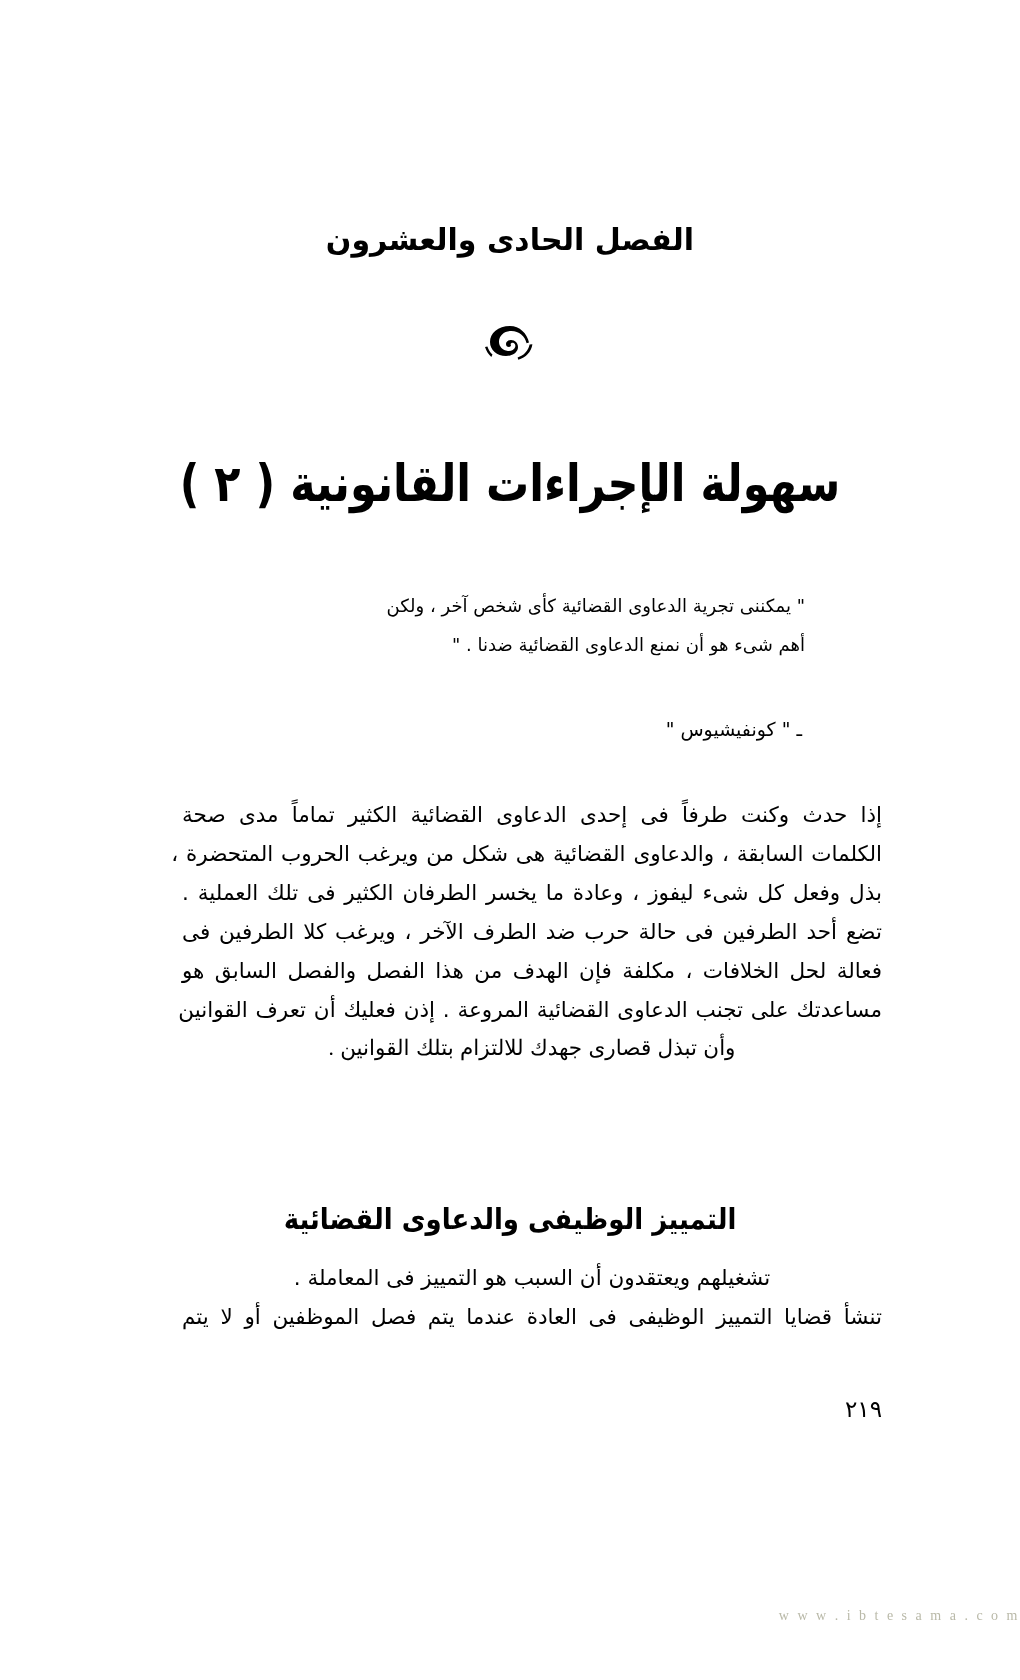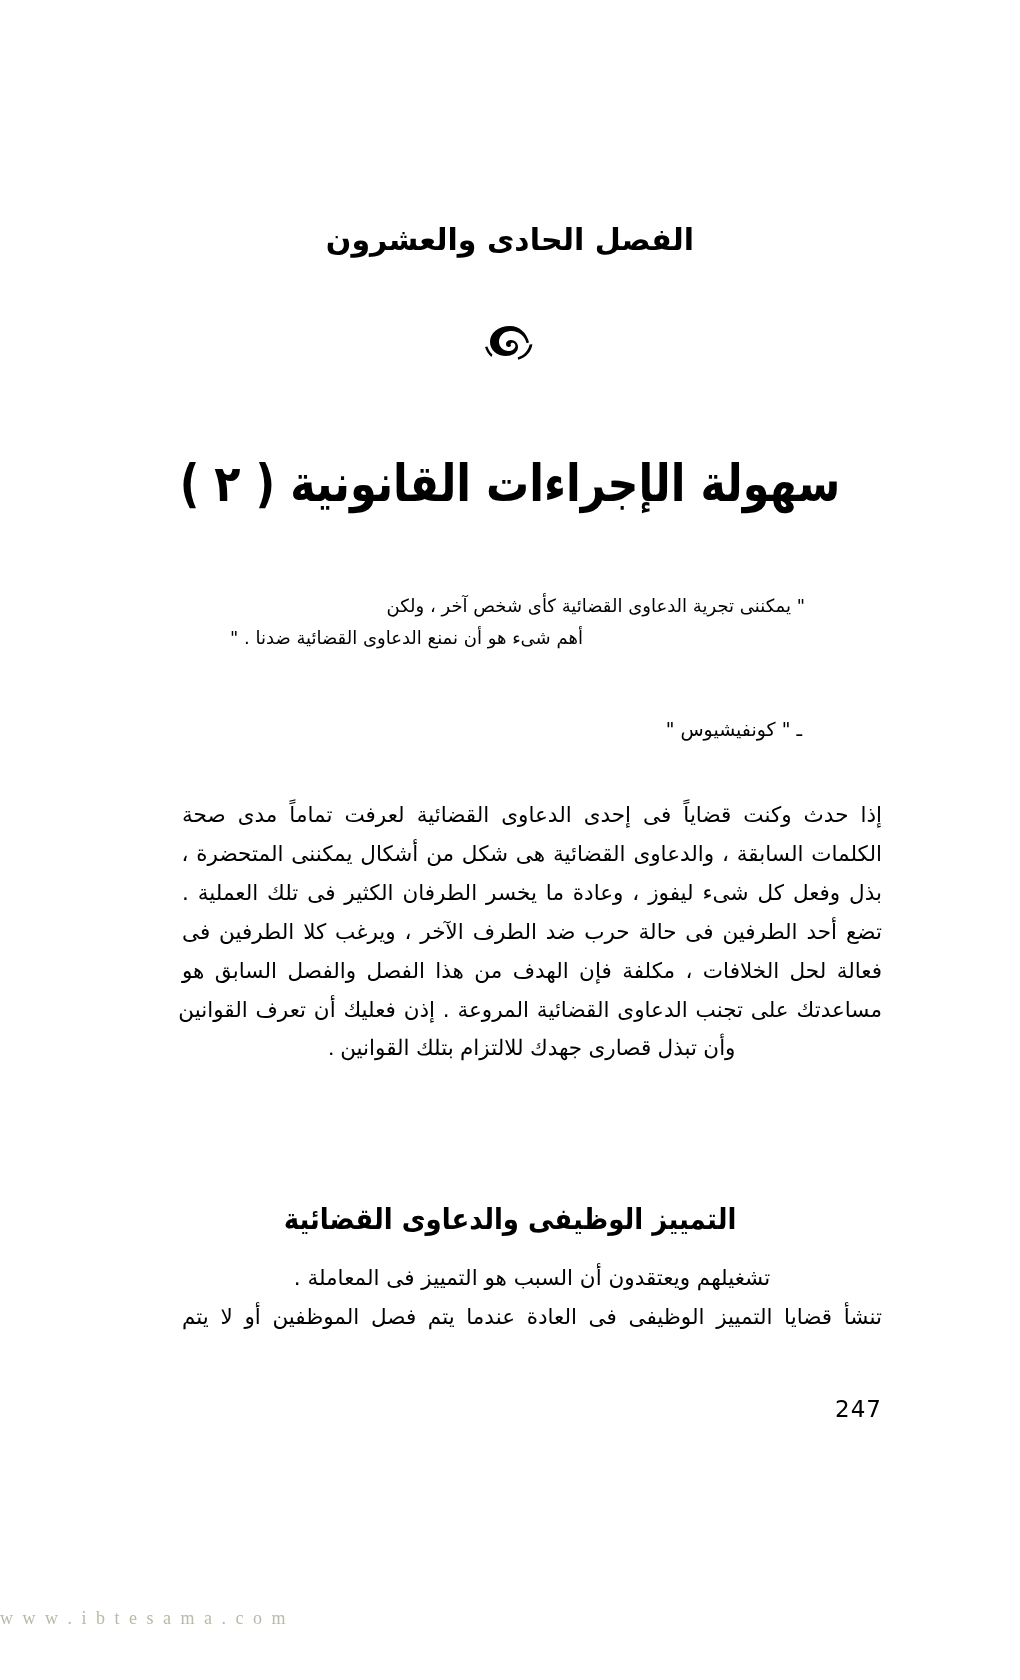--- a/index.html
+++ b/index.html
@@ -74,21 +74,21 @@
     width: 575px;
     direction: rtl;
     text-align: justify;
     font-size: 18px;
     line-height: 32px;
   }
   .quote-block .q-line {
     display: block;
   }
   .quote-block .q-line.first { text-align: justify; }
-  .quote-block .q-line.second { text-align: left; }
+  .quote-block .q-line.second { text-align: right; margin-top: 7px; }
 
   .quote-attrib {
     position: absolute;
     top: 718px;
     right: 200px;
     width: 400px;
     direction: rtl;
     font-size: 19px;
     text-align: right;
     padding-right: 18px;
@@ -162,23 +162,23 @@
     font-size: 23px;
     letter-spacing: 1px;
   }
 
   
   .watermark {
     position: absolute;
     top: 1608px;
     left: 0;
     width: 1020px;
-    text-align: left;
+    text-align: right;
     direction: ltr;
-    font-size: 18px;
+    font-size: 14px;
     color: #b9b9a8;
     letter-spacing: 2.5px;
     font-family: "Liberation Serif", "DejaVu Serif", serif;
   }
 </style>
 </head>
 <body>
 
 <div class="page">
 
@@ -197,33 +197,33 @@
   <h1 class="main-title">سهولة الإجراءات القانونية ( ٢ )</h1>
 
   <div class="quote-block">
     <span class="q-line first">" يمكننى تجرية الدعاوى القضائية كأى شخص آخر ، ولكن</span>
     <span class="q-line second">أهم شىء هو أن نمنع الدعاوى القضائية ضدنا . "</span>
   </div>
 
   <div class="quote-attrib">ـ " كونفيشيوس "</div>
 
   <div class="body-para">
-    <span class="bline">إذا حدث وكنت قضاياً فى إحدى الدعاوى القضائية لعرفت تماماً مدى صحة</span>
-    <span class="bline">الكلمات السابقة ، والدعاوى القضائية هى شكل من أشكال يمكننى المتحضرة ،</span>
+    <span class="bline">إذا حدث وكنت طرفاً فى إحدى الدعاوى القضائية الكثير تماماً مدى صحة</span>
+    <span class="bline">الكلمات السابقة ، والدعاوى القضائية هى شكل من ويرغب الحروب المتحضرة ،</span>
     <span class="bline">بذل وفعل كل شىء ليفوز ، وعادة ما يخسر الطرفان الكثير فى تلك العملية .</span>
     <span class="bline">تضع أحد الطرفين فى حالة حرب ضد الطرف الآخر ، ويرغب كلا الطرفين فى</span>
     <span class="bline">فعالة لحل الخلافات ، مكلفة فإن الهدف من هذا الفصل والفصل السابق هو</span>
     <span class="bline">مساعدتك على تجنب الدعاوى القضائية المروعة . إذن فعليك أن تعرف القوانين</span>
     <span class="bline last">وأن تبذل قصارى جهدك للالتزام بتلك القوانين .</span>
   </div>
 
   <h2 class="section-heading">التمييز الوظيفى والدعاوى القضائية</h2>
 
   <div class="body-para2">
     <span class="bline last">تشغيلهم ويعتقدون أن السبب هو التمييز فى المعاملة .</span>
     <span class="bline">تنشأ قضايا التمييز الوظيفى فى العادة عندما يتم فصل الموظفين أو لا يتم</span>
   </div>
 
-  <div class="page-number">247</div>
+  <div class="page-number">٢١٩</div>
 
   <div class="watermark">w w w . i b t e s a m a . c o m</div>
 
 </div>
 
 </body></html>

